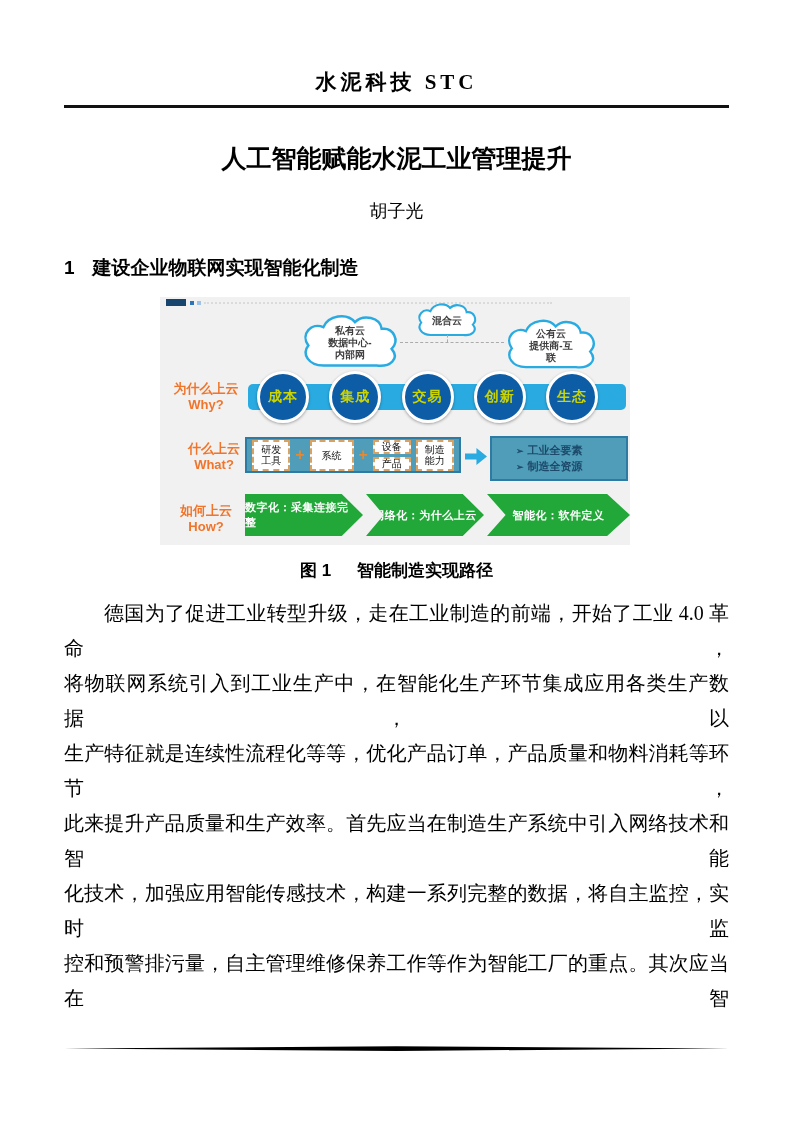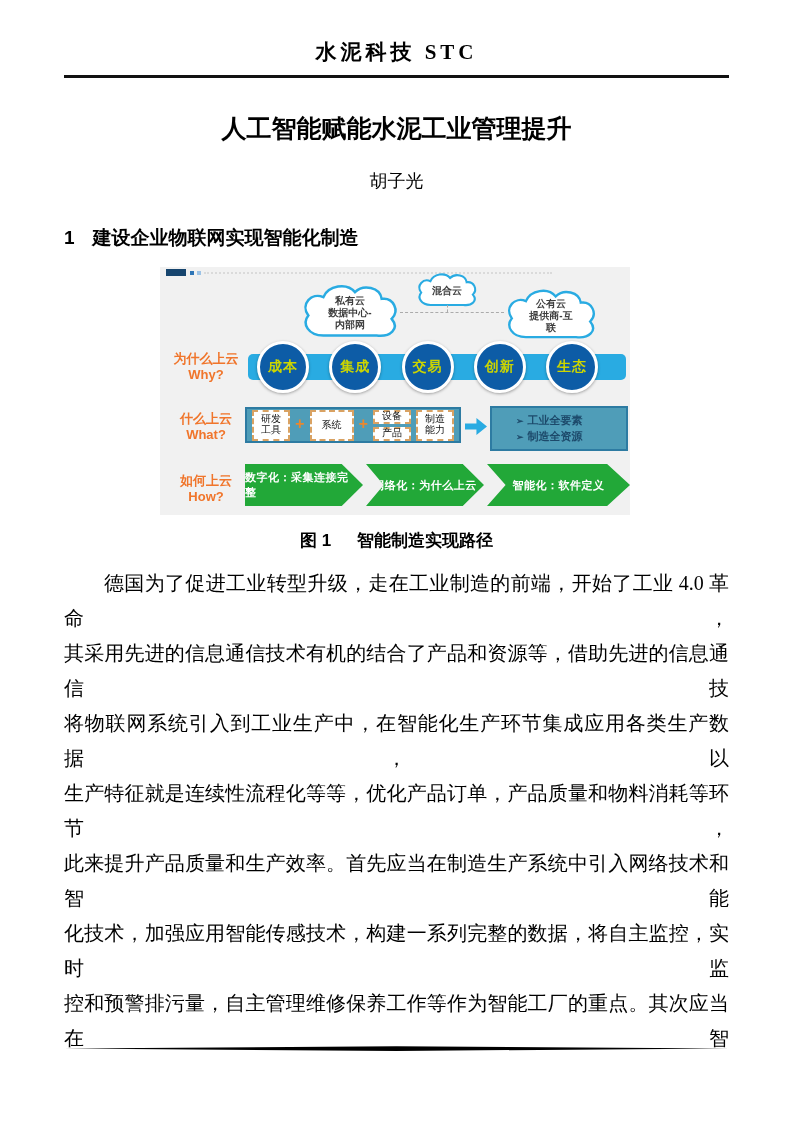--- a/index.html
+++ b/index.html
@@ -1,20 +1,20 @@
 <!DOCTYPE html>
 <html><head>
 <meta charset="utf-8">
 <style>
   html,body { margin:0; padding:0; background:#ffffff; }
   .page { width:793px; height:1122px; position:relative; background:#fff;
           font-family:"Liberation Serif", serif; color:#000; overflow:hidden; margin:0 auto; }
   .content { margin:0 64px; }
 
-  .journal { padding-top:38px; text-align:center; font-size:21px; letter-spacing:4px; font-weight:600; }
+  .journal { padding-top:68px; text-align:center; font-size:21px; letter-spacing:4px; font-weight:600; }
   .rule-top { margin-top:9px; border:0; border-top:3px solid #111; }
 
   .title { margin-top:34px; text-align:center; font-size:25px; font-weight:bold;
            font-family:"Liberation Sans", sans-serif; }
   .author { margin-top:24px; text-align:center; font-size:18px; }
   .affil  { margin-top:6px;  text-align:center; font-size:18px; }
 
   .section { margin-top:32px; font-size:19px; font-weight:bold; font-family:"Liberation Sans", sans-serif; }
   .section .num { margin-right:18px; }
 
@@ -34,34 +34,34 @@
   .cloud1 { left:140px; top:14px; width:100px; height:64px; }
   .cloud2 { left:256px; top:2px;  width:62px;  height:44px; }
   .cloud3 { left:344px; top:16px; width:94px;  height:66px; }
 
   .dash-h { position:absolute; left:240px; top:45px; width:104px; border-top:1.5px dashed #ababab; }
   .dash-v { position:absolute; left:287px; top:38px; height:7px;  border-left:1.5px dashed #ababab; }
 
   .row-label { position:absolute; width:76px; text-align:center; color:#f0752b; font-weight:bold;
                font-size:13px; line-height:16px; }
   .why-label  { left:8px; top:84px; }
-  .what-label { left:8px; top:144px; }
+  .what-label { left:16px; top:144px; }
   .how-label  { left:8px; top:206px; }
 
   .why-band { position:absolute; left:88px; top:87px; width:378px; height:26px;
               background:#29abe2; border-radius:5px; }
   .why-circles { position:absolute; left:97px; top:73px; width:341px; height:54px;
                  display:flex; justify-content:space-between; align-items:center; }
   .circle { width:46px; height:46px; border-radius:50%; background:#0d5ca6; border:3px solid #fff;
             box-shadow:0 1px 3px rgba(0,0,0,.35); color:#ccd500; font-weight:bold; font-size:14px;
             display:flex; align-items:center; justify-content:center; letter-spacing:1px; }
 
   .what-panel { position:absolute; left:85px; top:140px; width:216px; height:28px; background:#4f9db8;
                 border:2px solid #2d7ba2; box-sizing:border-box; display:flex; align-items:center;
-                justify-content:center; gap:5px; padding:16px 3px;font-family:Liberation Mono, monospace; }
+                justify-content:center; gap:5px; padding:16px 3px; }
   .wbox { background:#fff; border:2px dashed #d9a263; color:#111; font-size:10px; line-height:11px;
           text-align:center; display:flex; flex-direction:column; align-items:center; justify-content:center;
           box-sizing:border-box; }
   .wbox.two { width:38px; height:31px; }
   .wbox.one { width:44px; height:31px; }
   .wcol { display:flex; flex-direction:column; gap:3px; }
   .wcol .wbox { width:38px; height:14px; }
   .plus { color:#e8882f; font-weight:bold; font-size:16px; }
 
   .what-arrow { position:absolute; left:305px; top:151px; width:22px; height:17px; background:#29abe2;
@@ -202,21 +202,20 @@
       <div class="step step2">网络化：为什么上云</div>
       <div class="step step3">智能化：软件定义</div>
     </div>
 
     <div class="caption">
       <span class="cap-label">图 1</span><span>智能制造实现路径</span>
     </div>
 
     <div class="body-text">
       <div class="body-line indent">德国为了促进工业转型升级，走在工业制造的前端，开始了工业 4.0 革命，</div>
-      <div class="body-line">其采用先进的信息通信技术有机的结合了产品和资源等，借助先进的信息通信技</div>
       <div class="body-line">将物联网系统引入到工业生产中，在智能化生产环节集成应用各类生产数据，以</div>
       <div class="body-line">生产特征就是连续性流程化等等，优化产品订单，产品质量和物料消耗等环节，</div>
       <div class="body-line">此来提升产品质量和生产效率。首先应当在制造生产系统中引入网络技术和智能</div>
       <div class="body-line">化技术，加强应用智能传感技术，构建一系列完整的数据，将自主监控，实时监</div>
       <div class="body-line">控和预警排污量，自主管理维修保养工作等作为智能工厂的重点。其次应当在智</div>
 
     </div>
   </div>
 
   <div class="footer">

